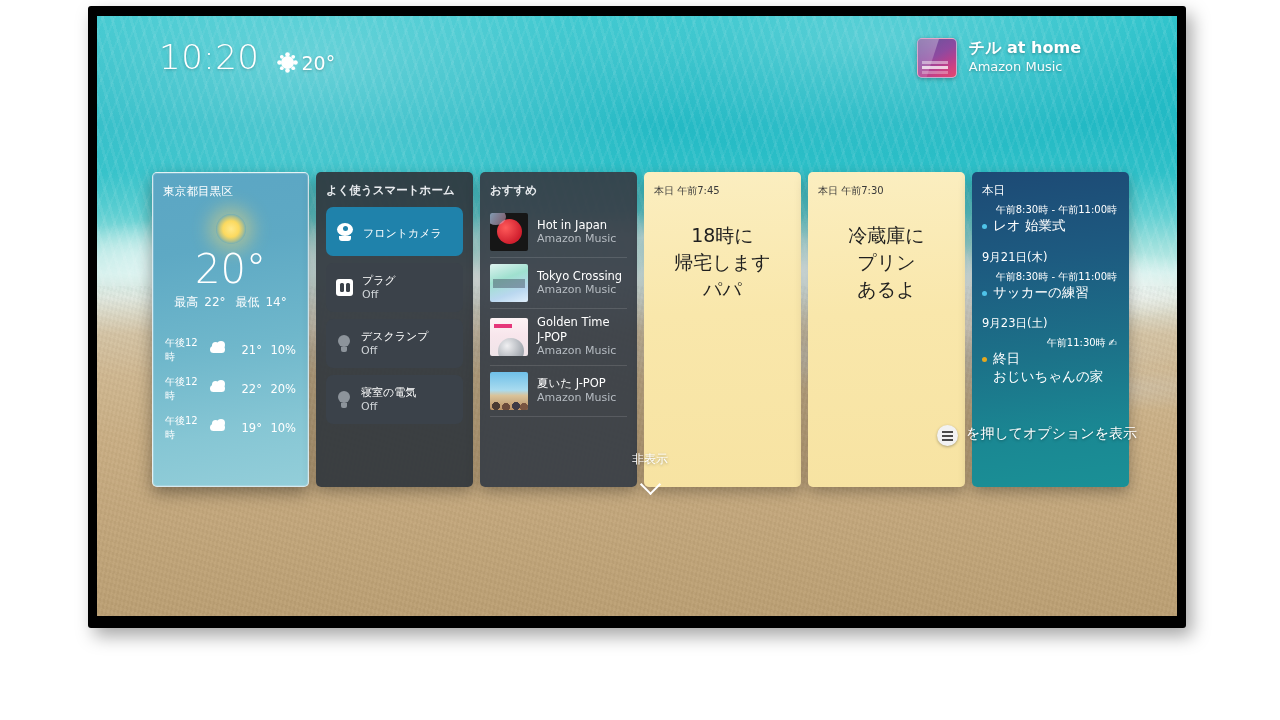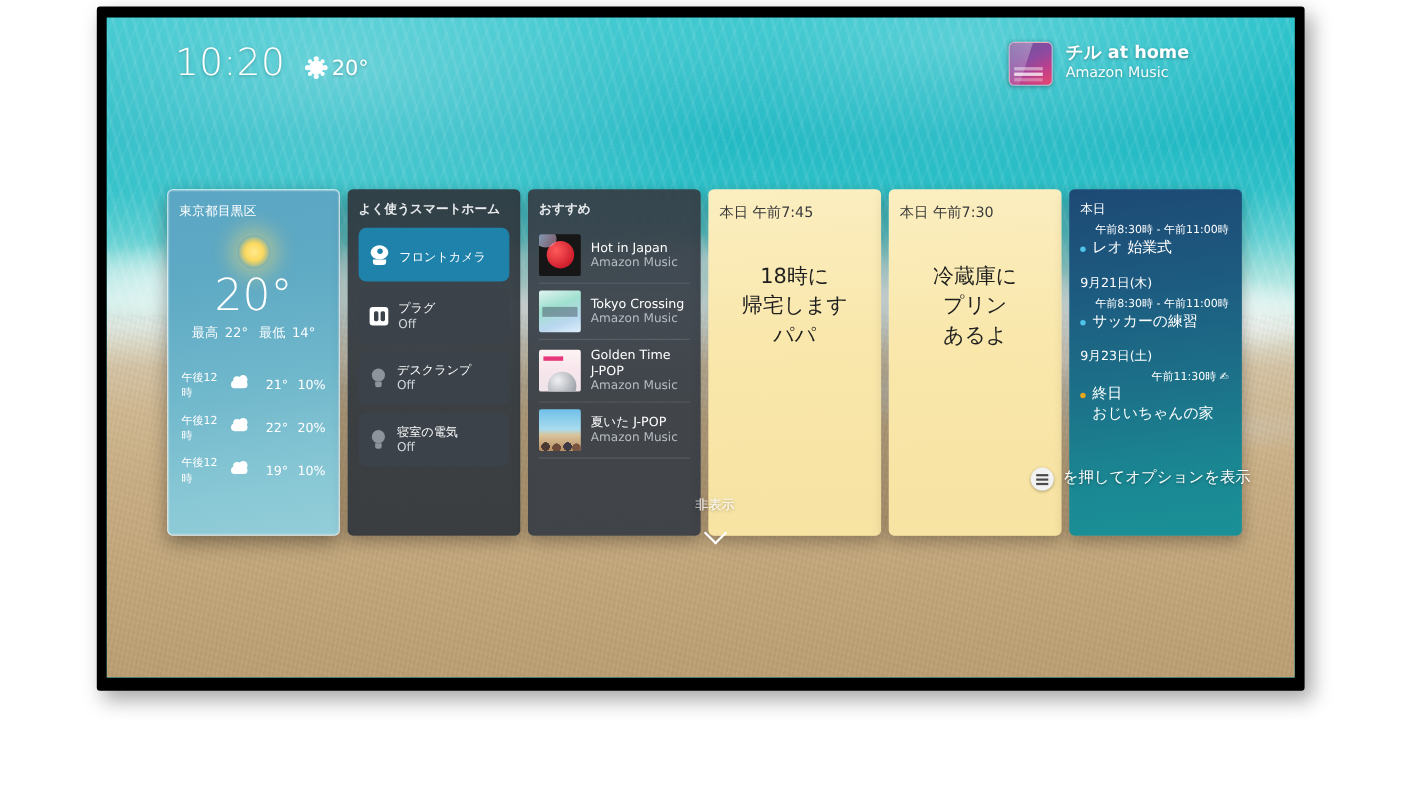--- a/index.html
+++ b/index.html
@@ -290,23 +290,23 @@
       radial-gradient(circle 4px at 34px 13px, #7a5540 95%, transparent);
   }
 
   
   .card-note {
     background: linear-gradient(178deg, #fbeec0 0%, #f9e7ab 45%, #f7e3a2 100%);
     color: #2a2a2a;
     padding: 12px 10px 0 10px;
     box-shadow: 0 5px 14px rgba(0,0,0,0.28);
   }
-  .note-time { font-size: 13px; font-weight: 400; color: #3a3a3a; }
+  .note-time { font-size: 10px; font-weight: 400; color: #3a3a3a; }
   .note-body {
-    margin-top: 36px;
+    margin-top: 24px;
     text-align: center;
     font-size: 19px;
     font-weight: 400;
     line-height: 1.42;
     color: #1f1f1f;
     white-space: pre-line;
   }
 
   
   #card-cal {

